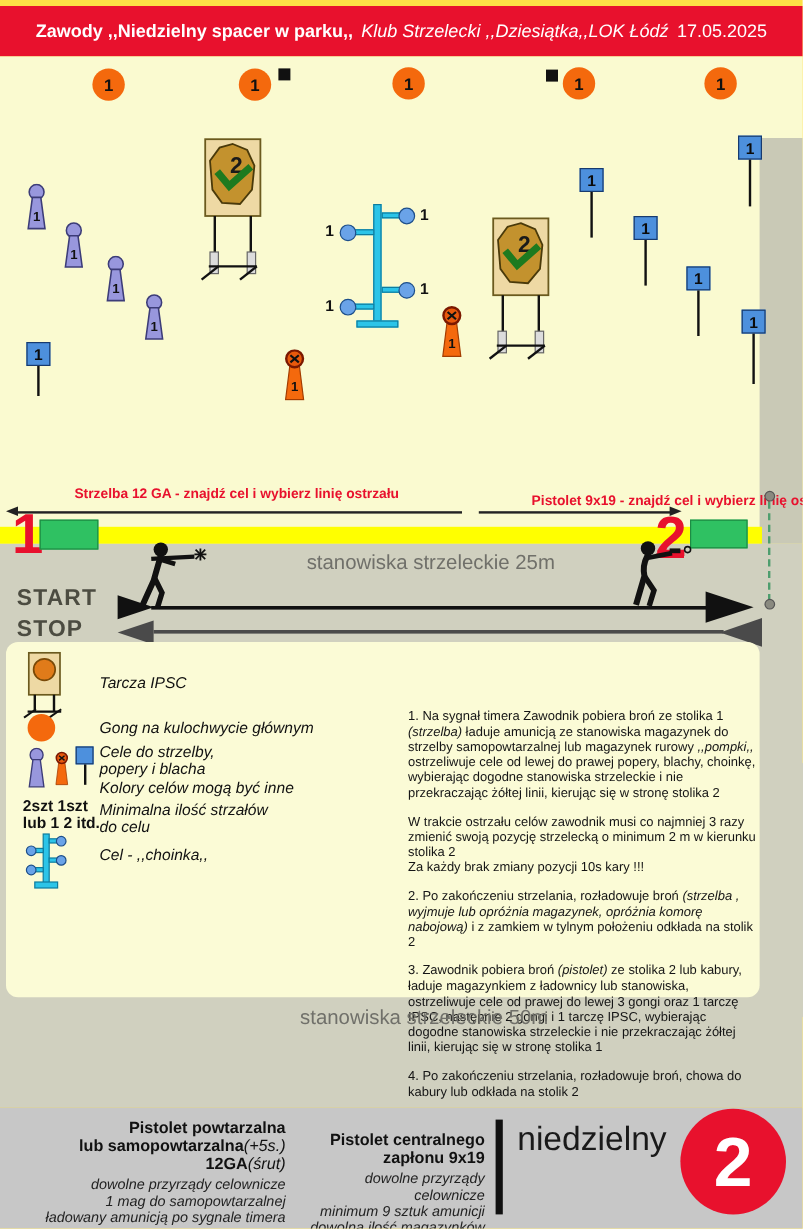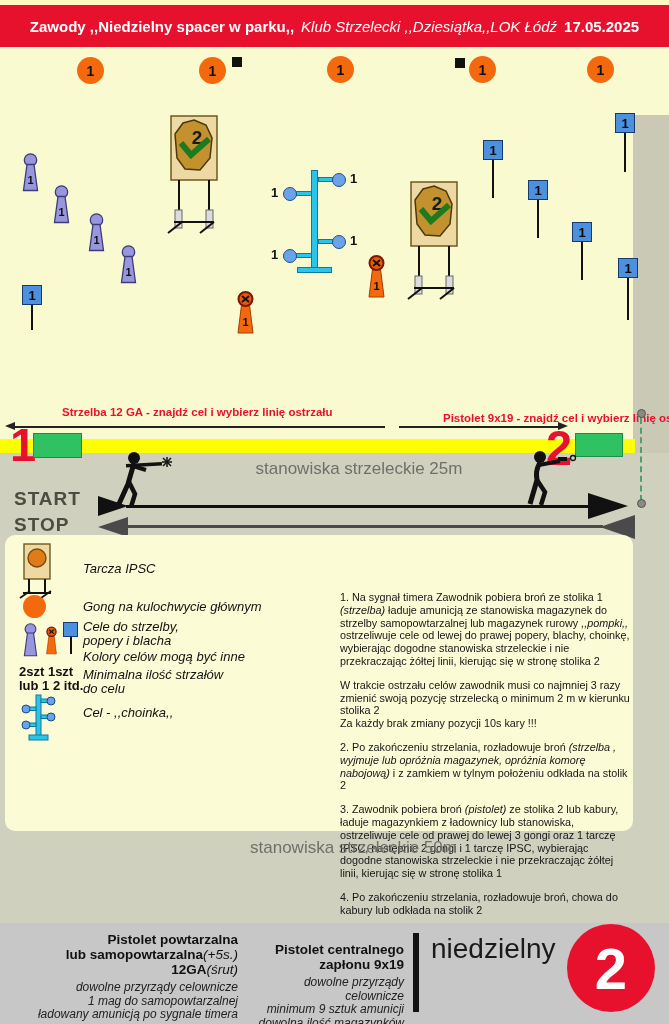--- a/index.html
+++ b/index.html
@@ -1,25 +1,25 @@
 <!DOCTYPE html>
 <html><head>
 <meta charset="utf-8">
 <style>
   html,body{margin:0;padding:0;background:#ffffff;}
-  .poster{position:relative;width:669px;height:1024px;background:#fef9c3;overflow:hidden;
+  .poster{position:relative;width:669px;height:1024px;background:#fde047;overflow:hidden;
           font-family:"Liberation Sans",sans-serif;color:#111;}
   .abs{position:absolute;}
 
   
   .header{position:absolute;left:0;top:5px;width:669px;height:42px;background:#e8112d;color:#fff;
           display:flex;align-items:center;justify-content:center;gap:7px;font-size:15px;white-space:nowrap;}
   .h-bold{font-weight:bold;}
   .h-italic{font-style:italic;}
-  .h-date{font-weight:bold;}
+  .h-date{font-weight:normal;}
 
   
   .main-yellow{position:absolute;left:0;top:47px;width:669px;height:406px;background:#fafad0;}
   .right-strip{position:absolute;left:633px;top:115px;width:36px;height:338px;background:#c9c9b6;}
   .gray-band{position:absolute;left:0;top:453px;width:669px;height:470px;background:#d0d0bf;}
   .footer{position:absolute;left:0;top:923px;width:669px;height:101px;background:#c7c7c7;}
 
   
   .gong{position:absolute;width:27px;height:27px;border-radius:50%;background:#f4690d;color:#111;
         font-weight:bold;font-size:14px;display:flex;align-items:center;justify-content:center;}

